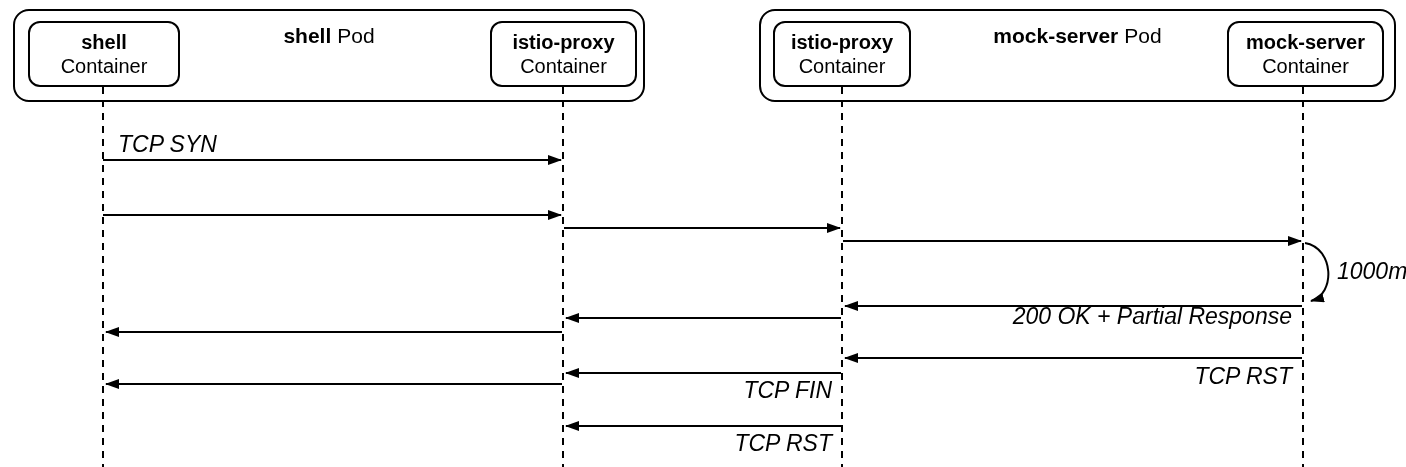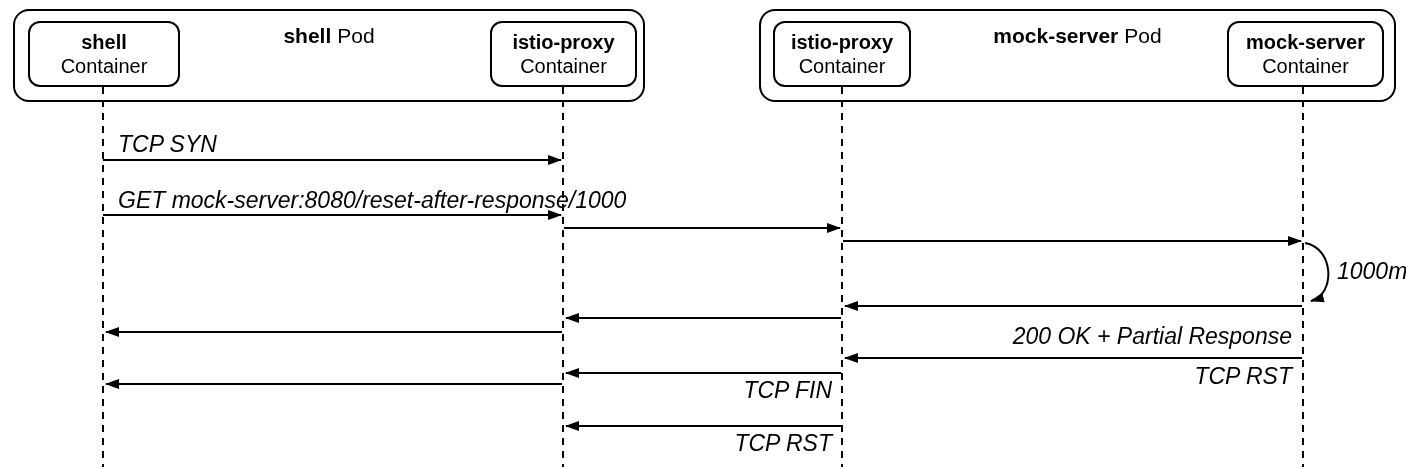--- a/index.html
+++ b/index.html
@@ -89,21 +89,21 @@
   .msg-label {
     position: absolute;
     font-size: 23px;
     font-style: italic;
     line-height: 22px;
     white-space: nowrap;
   }
   .lbl-tcp-syn        { left: 118px;  top: 133px; }
   .lbl-http-get       { left: 118px;  top: 189px; }
   .lbl-timer          { left: 1337px; top: 260px; }
-  .lbl-response       { right: 114px; top: 325px; text-align: right; margin-left: 32px; }
+  .lbl-response       { right: 114px; top: 305px; text-align: right; margin-left: 32px; }
   .lbl-rst-server     { right: 114px; top: 365px; text-align: right; }
   .lbl-tcp-fin        { right: 574px; top: 379px; text-align: right; }
   .lbl-rst-proxy      { right: 574px; top: 432px; text-align: right; }
 </style>
 </head>
 <body>
 
 <div class="stage">
 
   <div class="pod shell-pod">
@@ -154,20 +154,19 @@
     <line class="arrow" x1="1302" y1="306" x2="845" y2="306" marker-end="url(#ah)"></line>
     <line class="arrow" x1="841" y1="318" x2="566" y2="318" marker-end="url(#ah)"></line>
     <line class="arrow" x1="562" y1="332" x2="106" y2="332" marker-end="url(#ah)"></line>
     <line class="arrow" x1="1302" y1="358" x2="845" y2="358" marker-end="url(#ah)"></line>
     <line class="arrow" x1="841" y1="373" x2="566" y2="373" marker-end="url(#ah)"></line>
     <line class="arrow" x1="562" y1="384" x2="106" y2="384" marker-end="url(#ah)"></line>
     <line class="arrow" x1="841" y1="426" x2="566" y2="426" marker-end="url(#ah)"></line>
   </svg>
 
   <div class="msg-label lbl-tcp-syn">TCP SYN</div>
-  <div class="msg-label lbl-http-get">GET mock-server:8080/reset-after-response/1000</div>
   <div class="msg-label lbl-timer">1000ms</div>
   <div class="msg-label lbl-response">200 OK + Partial Response</div>
   <div class="msg-label lbl-rst-server">TCP RST</div>
   <div class="msg-label lbl-tcp-fin">TCP FIN</div>
   <div class="msg-label lbl-rst-proxy">TCP RST</div>
 
 </div>
 
 </body></html>

